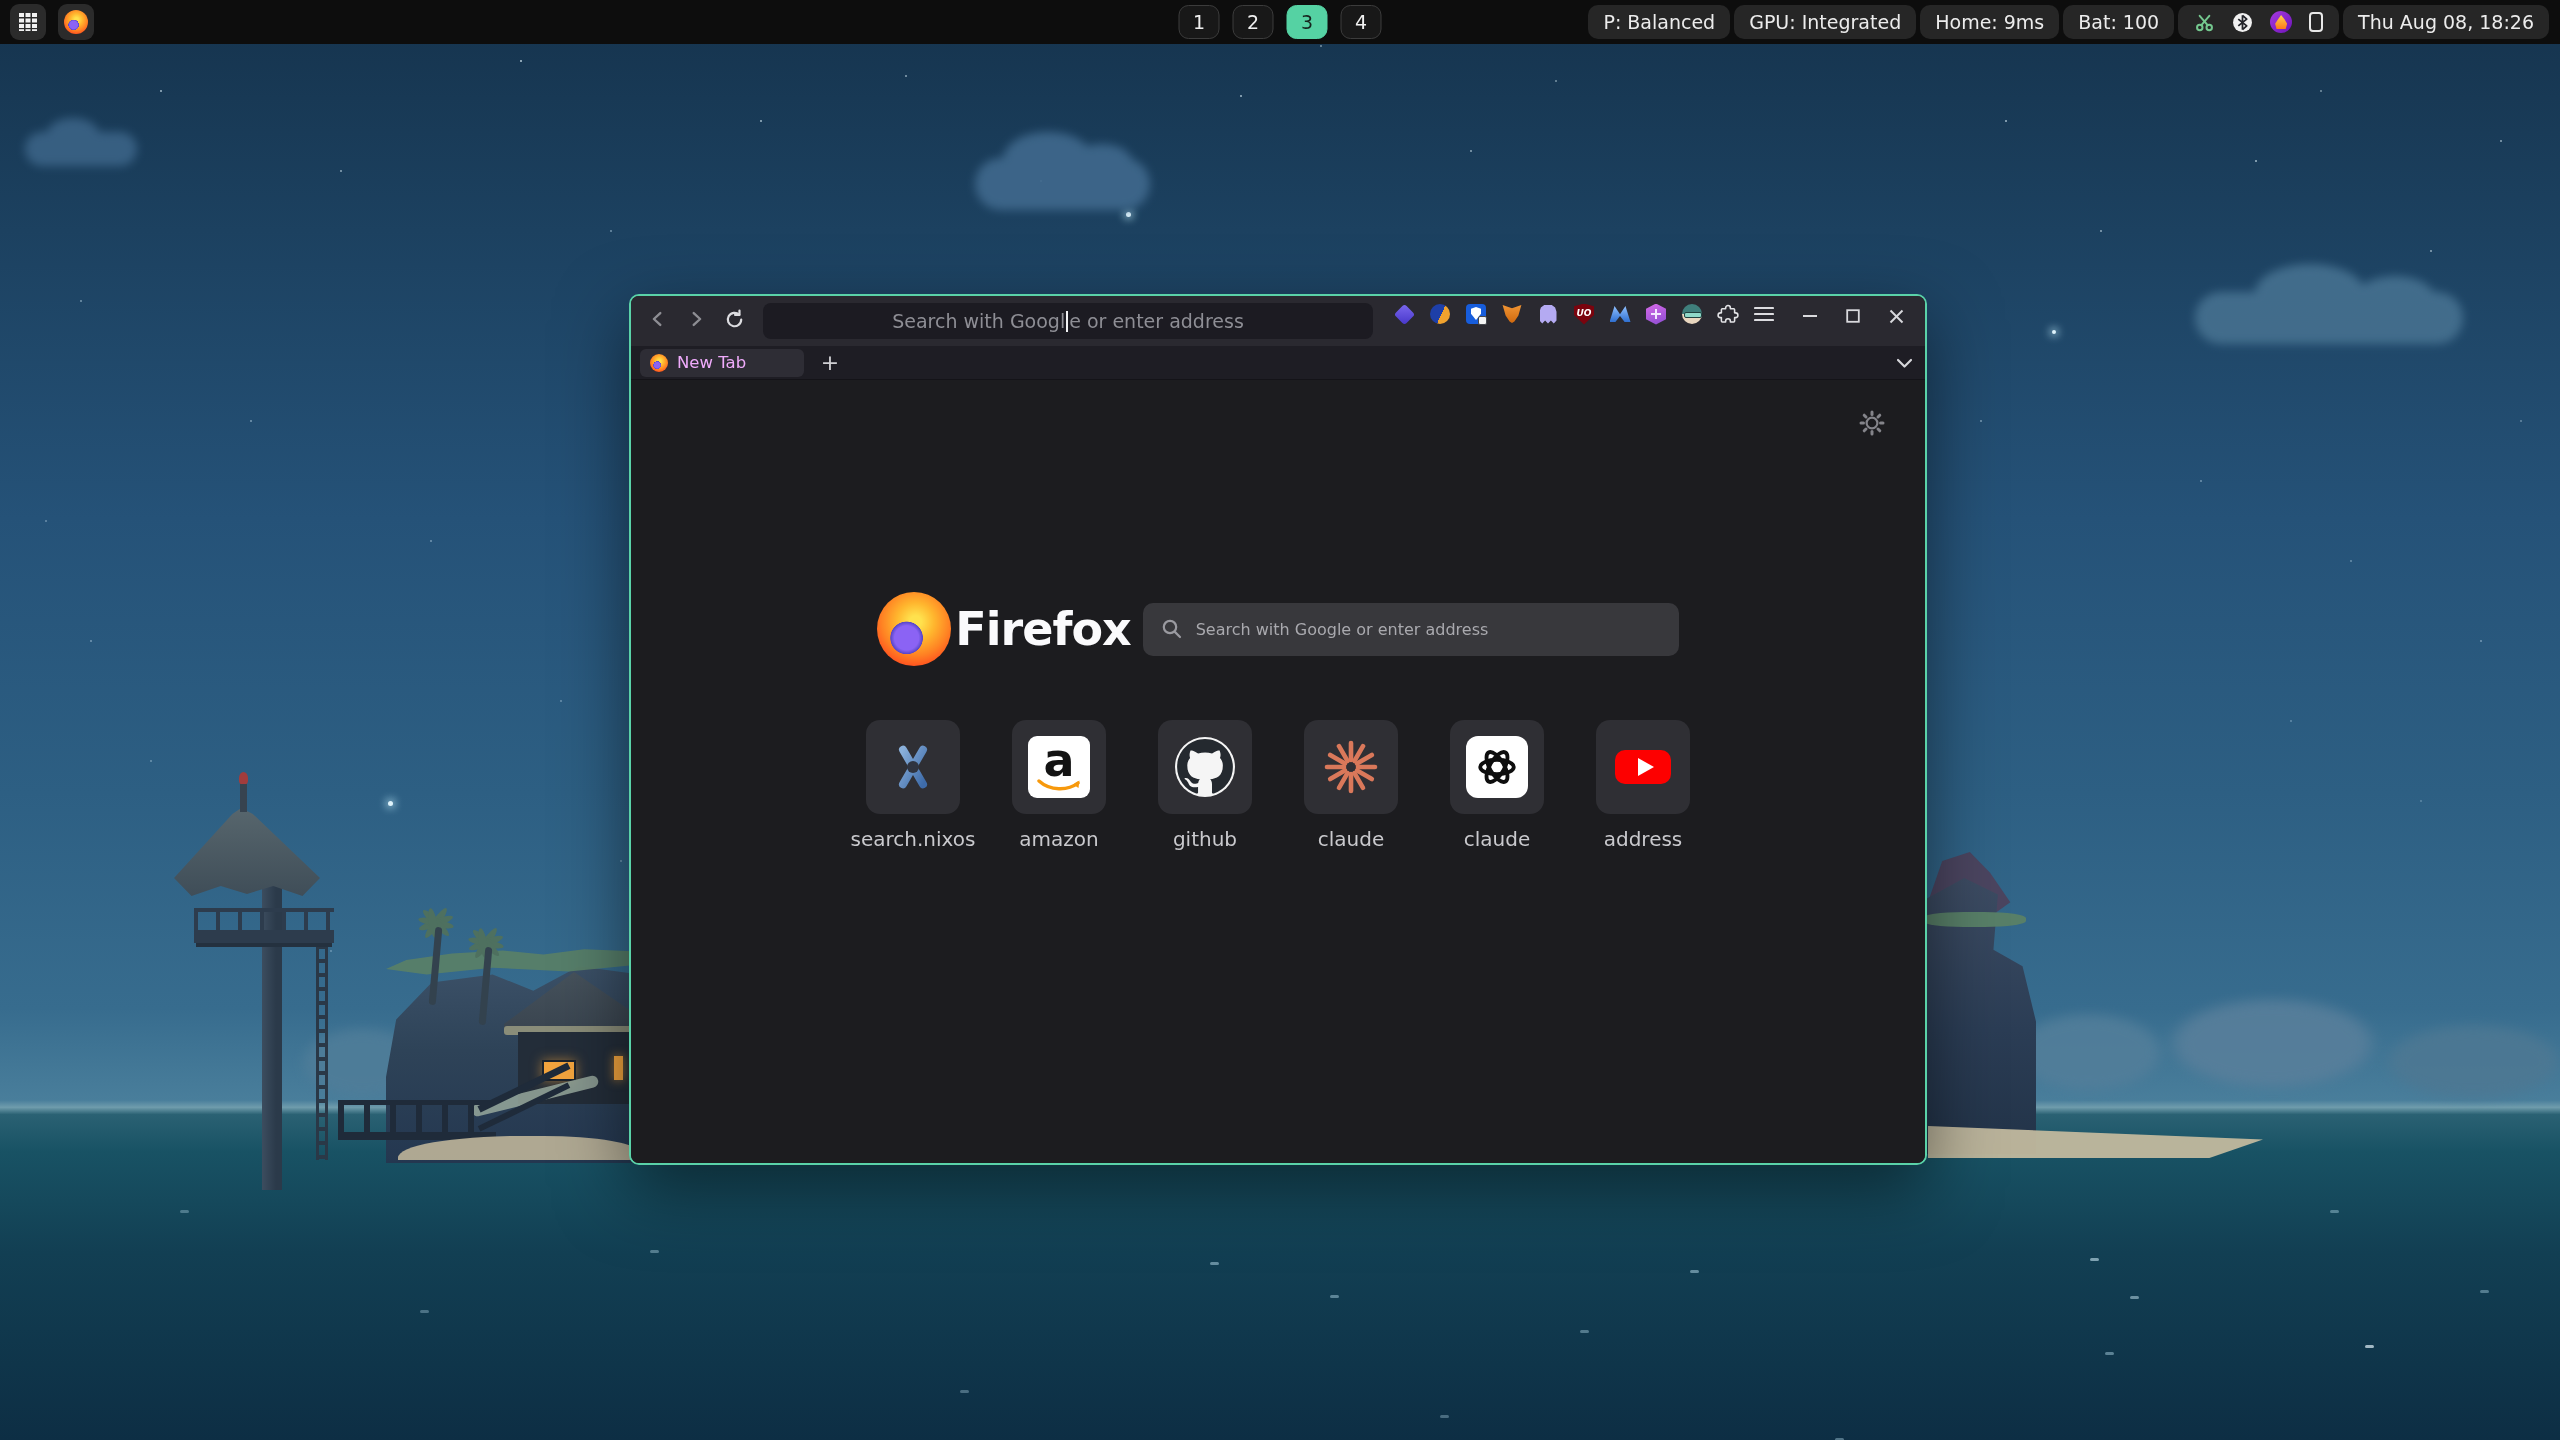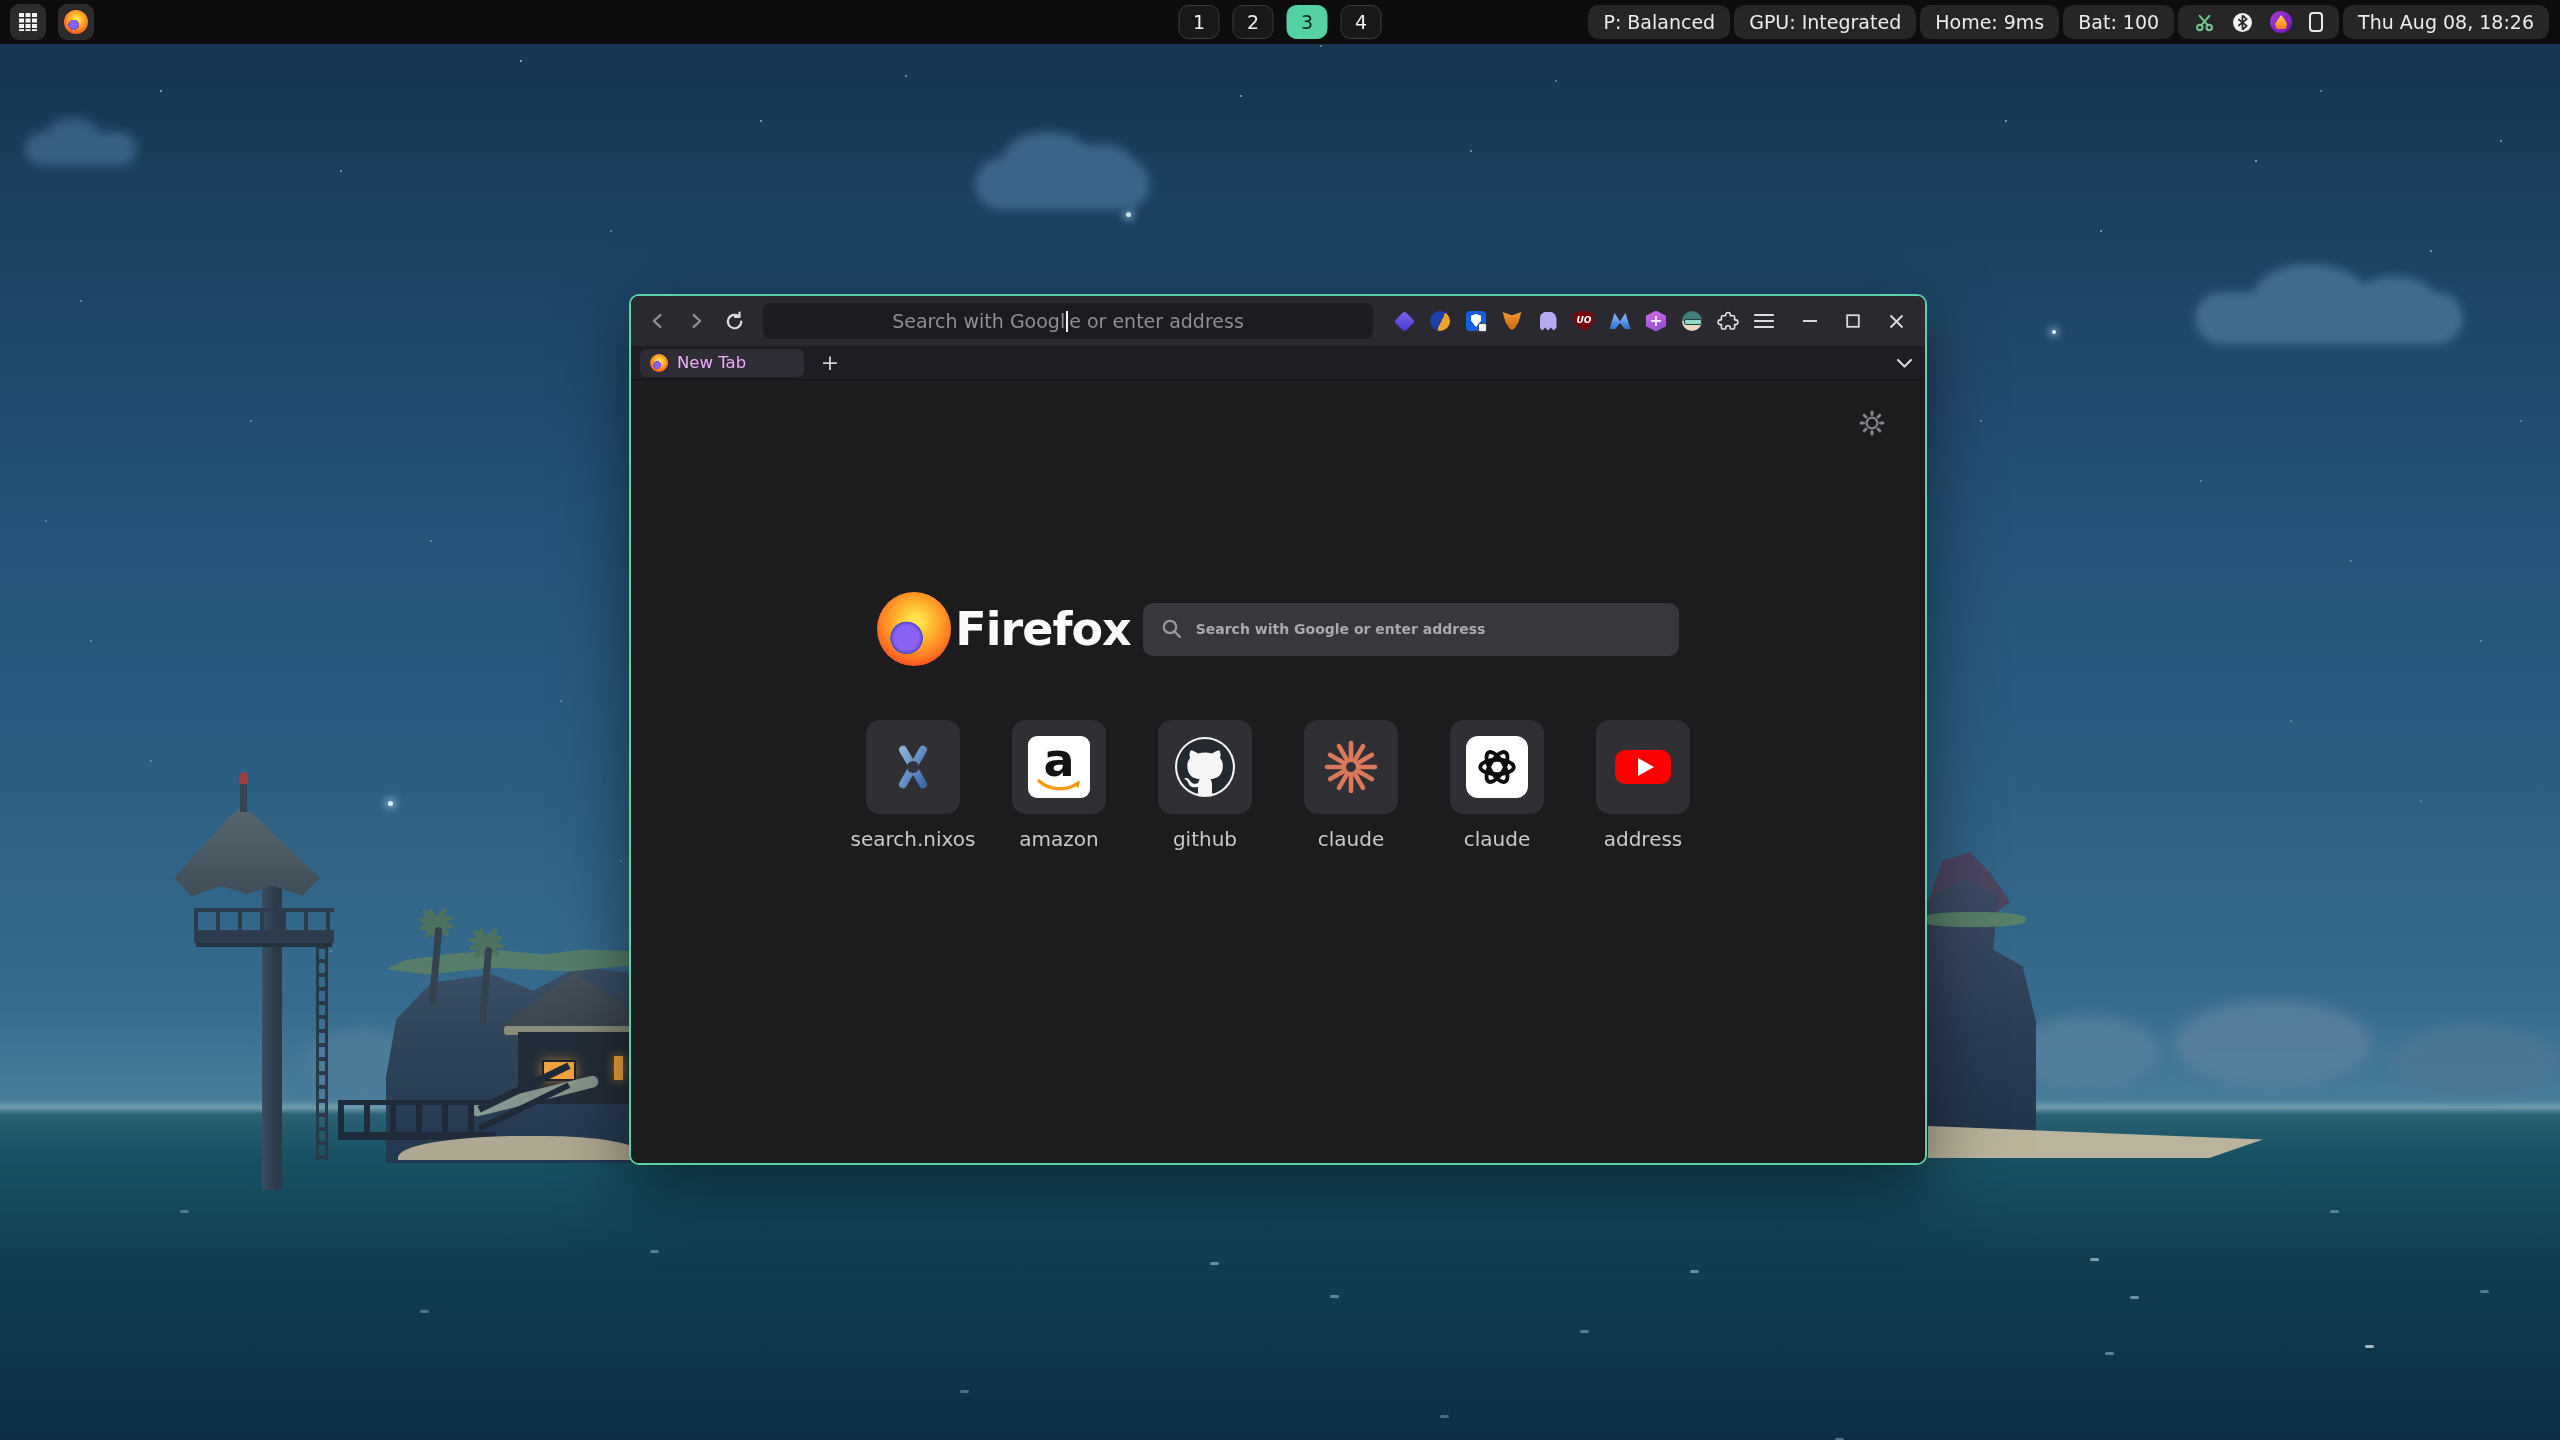--- a/index.html
+++ b/index.html
@@ -178,22 +178,22 @@
     background:linear-gradient(135deg,#a63ae0,#6d14b8); position:relative; overflow:hidden; }
   .flame-ico i { position:absolute; left:5px; top:4px; width:12px; height:14px;
     background:linear-gradient(180deg,#ffd24a,#ff7a1a);
     clip-path:polygon(50% 0,78% 30%,100% 62%,88% 100%,12% 100%,0 62%,26% 28%); }
   .phone-ico { width:14px; height:20px; border:2.2px solid #e8e8e8; border-radius:4px; }
 
   
   .window { position:absolute; left:629px; top:294px; width:1298px; height:871px;
     border:2px solid #5ad2a8; border-radius:10px; background:#1c1b22;
     overflow:hidden; box-shadow:0 24px 70px rgba(0,0,0,.5); }
-  .toolbar { height:50px; background:#2a2930; display:flex; align-items:center;
-    padding:16px 10px; gap:4px; }
+  .toolbar { height:50px; background:#2a2930; display:flex; align-items:flex-start;
+    padding:7px 10px; gap:4px; }
   .navbtn { width:34px; height:32px; border-radius:6px; display:flex;
     align-items:center; justify-content:center; flex:none; }
   .urlbar { flex:1; height:36px; margin:0 8px; background:#1c1b22; border-radius:8px;
     display:flex; align-items:center; justify-content:center;
     color:#8e8e95; font-size:19px; }
   .caret { display:inline-block; width:2px; height:21px; background:#f2f2f4;
     margin:0 1px; vertical-align:middle; }
   .exts { display:flex; gap:14px; align-items:center; margin:0 8px; flex:none; }
   .ext { width:22px; height:22px; display:flex; align-items:center;
     justify-content:center; position:relative; }
@@ -252,21 +252,21 @@
   .gear-btn { position:absolute; right:36px; top:26px; width:34px; height:34px;
     display:flex; align-items:center; justify-content:center; border-radius:6px; }
 
   .hero { position:absolute; left:0; right:0; top:212px; display:flex;
     align-items:center; justify-content:center; gap:4px; }
   .fxlogo { width:74px; height:74px; }
   .wordmark { color:#fafafc; font-size:46px; font-weight:bold;
     letter-spacing:-1px; margin-right:8px; }
   .searchbox { width:536px; height:53px; background:#38383c; border-radius:10px;
     display:flex; align-items:center; padding:0 18px; gap:13px; }
-  .searchbox .ph { color:#a9a9ae; font-size:14px;font-weight:bold; }
+  .searchbox .ph { color:#a9a9ae; font-size:16px; }
 
   .tiles { position:absolute; left:0; right:0; top:340px; display:flex;
     justify-content:center; gap:50px; }
   .tile { width:96px; display:flex; flex-direction:column; align-items:center; }
   .tile-card { width:94px; height:94px; border-radius:14px; background:#2f2f34;
     display:flex; align-items:center; justify-content:center; }
   .tile-label { margin-top:13px; color:#c9c9cd; font-size:20px; white-space:nowrap; }
   .white-sq { background:#fff; display:flex; flex-direction:column;
     align-items:center; justify-content:center; }
   .amzn-sq { width:62px; height:62px; border-radius:9px; }

